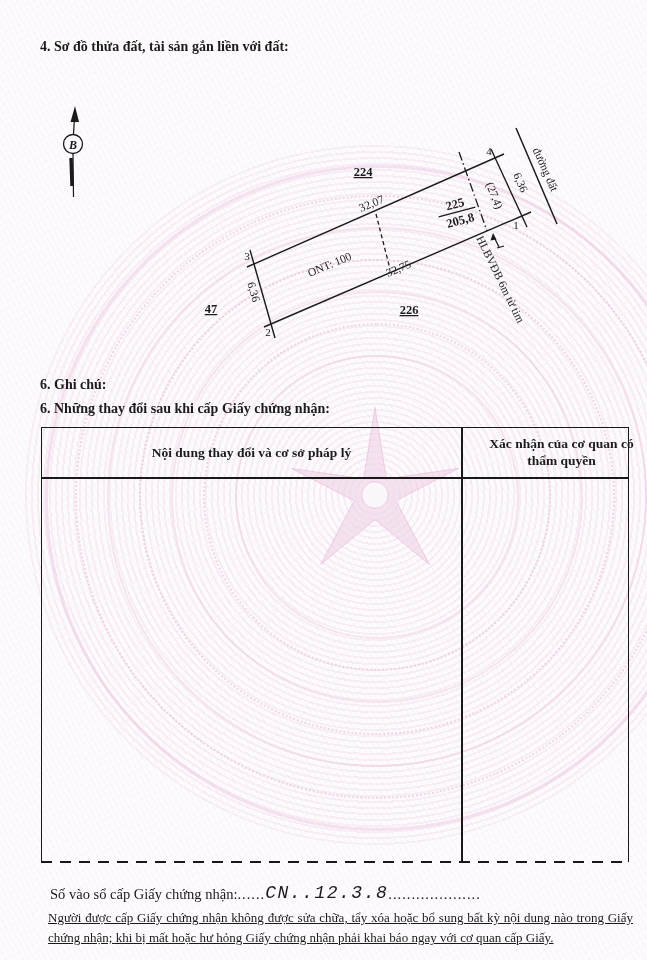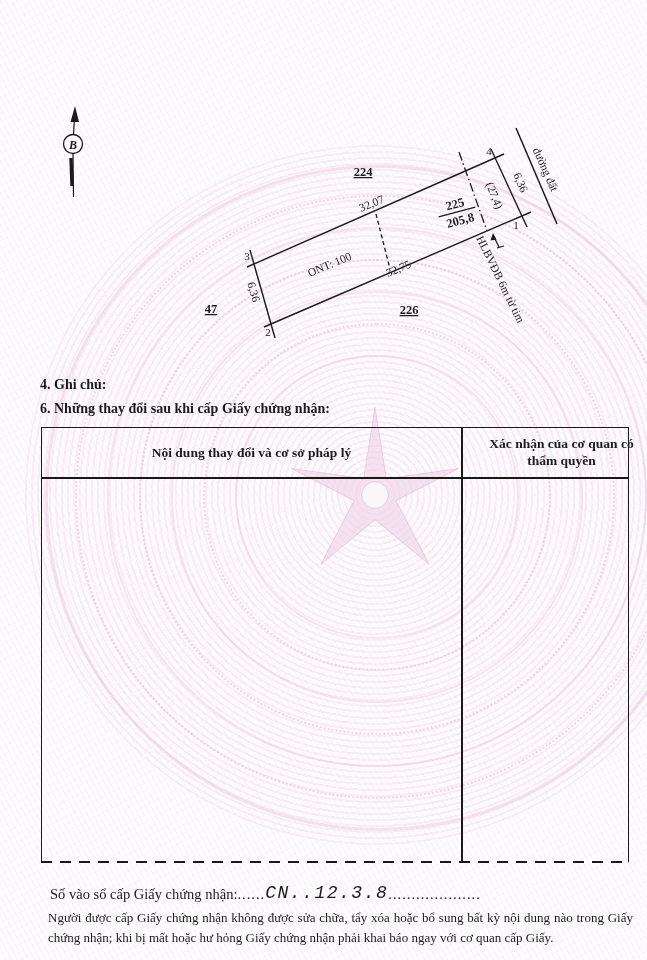--- a/index.html
+++ b/index.html
@@ -38,21 +38,21 @@
   .chg-divider{position:absolute;left:419px;top:0;width:1.5px;height:100%;background:#181818;}
   .chg-headline{position:absolute;left:0;top:49px;width:100%;height:1.5px;background:#181818;}
   .chg-bottom{position:absolute;left:-1.5px;bottom:-1px;width:588px;height:2px;
     background:repeating-linear-gradient(90deg,#181818 0 11px, rgba(0,0,0,0) 11px 19px);}
   .chg-cell1{position:absolute;left:0;top:0;width:419px;height:49px;display:flex;align-items:center;justify-content:center;font-size:13.5px;}
   .chg-cell2{position:absolute;left:436px;top:0;width:167px;height:49px;display:flex;align-items:center;justify-content:center;text-align:center;font-size:13.5px;line-height:1.25;padding:0 8px;box-sizing:border-box;}
   
   .registry{position:absolute;left:50px;top:884px;width:570px;font-size:14.5px;z-index:4;white-space:nowrap;}
   .registry .dots{letter-spacing:1px;}
   .registry .handwriting{font-size:18px;font-style:italic;font-family:Liberation Mono, monospace;letter-spacing:1.5px;position:relative;top:-1px;}
-  .footer-note{position:absolute;left:48px;top:908px;width:585px;font-size:13px;line-height:20px;text-align:justify;z-index:4;}
+  .footer-note{position:absolute;left:48px;top:908px;width:585px;font-size:13px;line-height:20px;text-align:justify;z-index:4;text-decoration:underline;}
 </style>
 </head>
 <body>
 
 <div class="page">
 
   <div class="wm-hatch"></div>
   <div class="wm-texture"></div>
   <div class="wm-ring" style="left:45px;top:165px;width:660px;height:660px;border:3px solid rgba(228,178,213,0.35);"></div>
   <div class="wm-ring" style="left:75px;top:195px;width:600px;height:600px;border:2px dotted rgba(224,168,208,0.45);"></div>
@@ -61,20 +61,21 @@
   <div class="wm-ring" style="left:171px;top:291px;width:408px;height:408px;border:2px solid rgba(228,178,213,0.30);"></div>
   <div class="wm-ring" style="left:203px;top:323px;width:344px;height:344px;border:2px dotted rgba(224,168,208,0.42);"></div>
   <div class="wm-ring" style="left:235px;top:355px;width:280px;height:280px;border:2px solid rgba(228,178,213,0.30);"></div>
   <svg class="wm-star" width="190" height="190" viewBox="-100 -100 200 200">
     <g fill="rgba(238,205,227,0.55)" stroke="rgba(224,168,208,0.5)" stroke-width="1">
       <polygon points="0,-92 12,-17 88,-28 22,6 57,73 0,26 -57,73 -22,6 -88,-28 -12,-17"></polygon>
     </g>
     <circle cx="0" cy="0" r="14" fill="rgba(252,248,251,0.9)" stroke="rgba(224,168,208,0.5)"></circle>
   </svg>
 
+  <div class="heading h4">4. Sơ đồ thửa đất, tài sản gắn liền với đất:</div>
 
   <svg class="diagram-svg" width="647" height="380" viewBox="0 0 647 380">
 
     <g>
       <polygon points="75,106 70.5,122 79,122" fill="#1b1b1b"></polygon>
       <line x1="74.5" y1="118" x2="73.5" y2="134" stroke-width="1.2"></line>
       <circle cx="73" cy="144" r="9.5" stroke-width="1.3"></circle>
       <text x="73" y="148.5" text-anchor="middle" font-size="12" font-style="italic" font-weight="bold">B</text>
       <line x1="73" y1="153.5" x2="73.5" y2="197" stroke-width="1.2"></line>
       <line x1="71" y1="158" x2="72" y2="186" stroke-width="3.4"></line>
@@ -119,21 +120,21 @@
 
     <text class="m" font-size="12" transform="translate(542,171) rotate(66)" text-anchor="middle">đường đất</text>
     <text class="m" font-size="11.5" transform="translate(497,281) rotate(64)" text-anchor="middle">HLBVĐB 6m từ tim</text>
 
     <text class="v" x="247" y="260" text-anchor="middle">3</text>
     <text class="v" x="268" y="336" text-anchor="middle">2</text>
     <text class="v" x="489" y="155" text-anchor="middle">4</text>
     <text class="v" x="516" y="229" text-anchor="middle">1</text>
   </svg>
 
-  <div class="heading h5">4. Ghi chú:</div>
+  <div class="heading h5">6. Ghi chú:</div>
   <div class="heading h6">6. Những thay đổi sau khi cấp Giấy chứng nhận:</div>
 
   <div class="chg-table">
     <div class="chg-cell1">Nội dung thay đổi và cơ sở pháp lý</div>
     <div class="chg-cell2">Xác nhận của cơ quan có thẩm quyền</div>
     <div class="chg-divider"></div>
     <div class="chg-headline"></div>
     <div class="chg-bottom"></div>
   </div>
 

